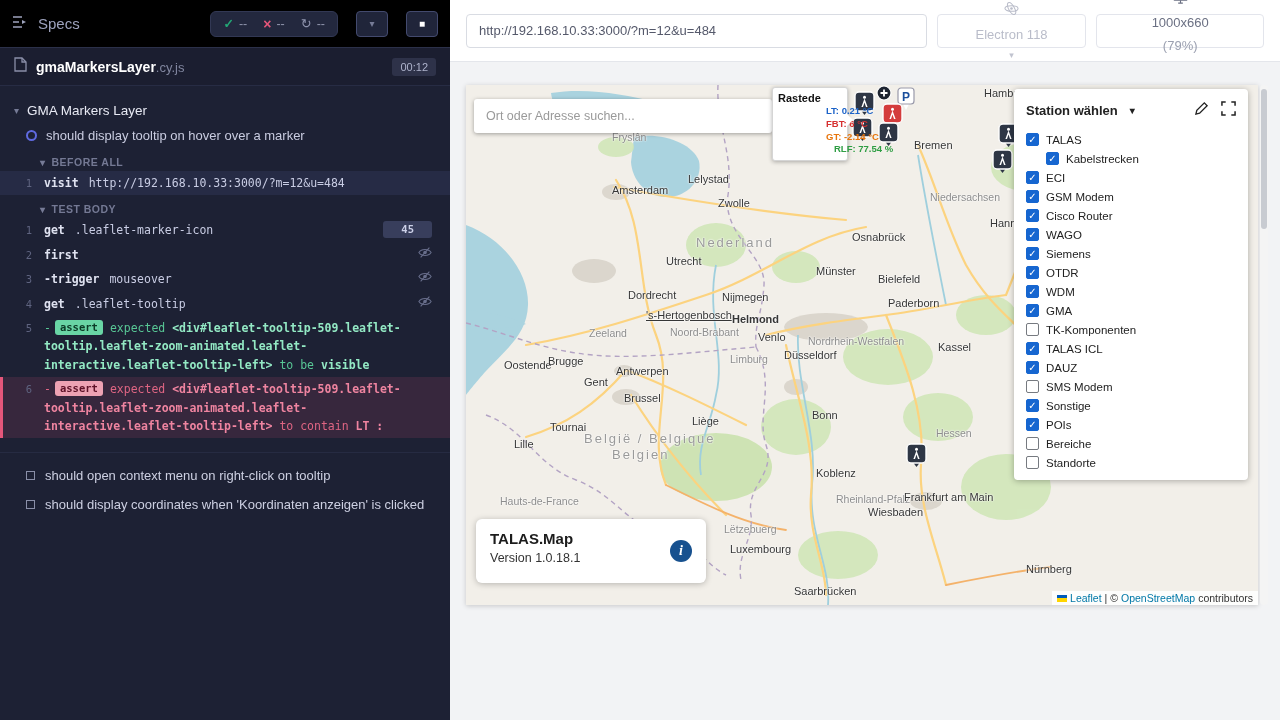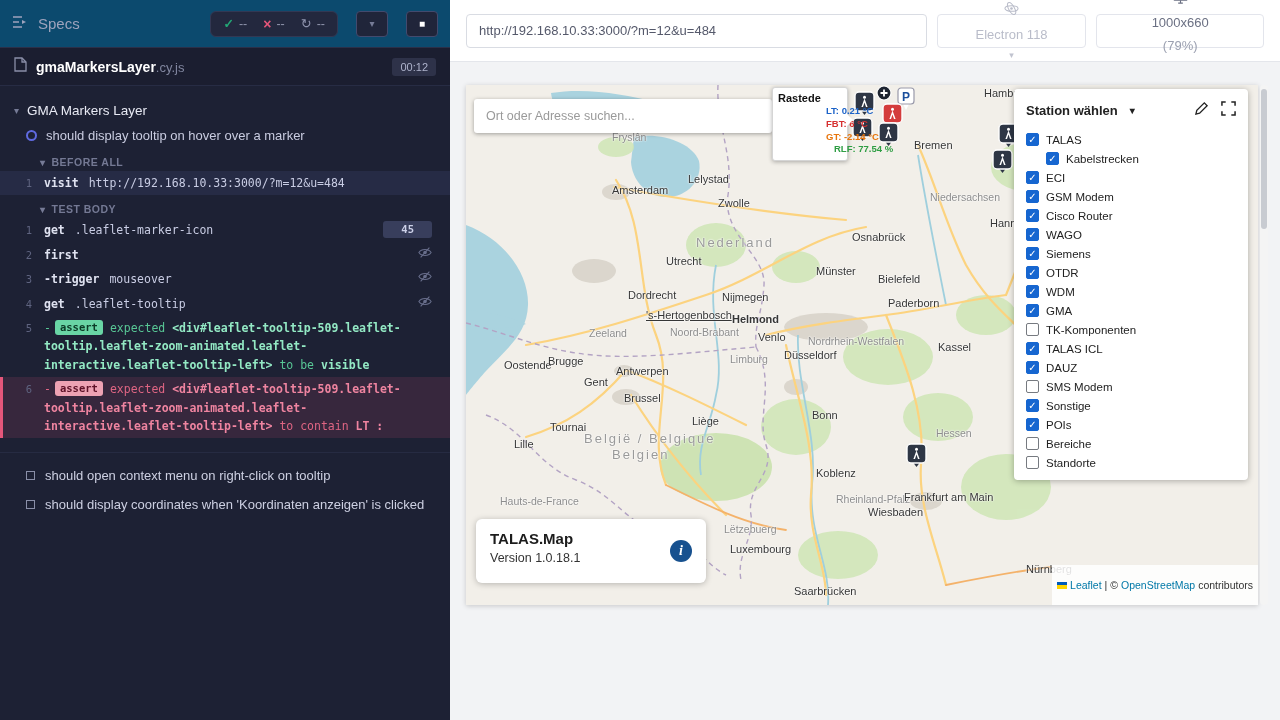--- a/index.html
+++ b/index.html
@@ -1,20 +1,20 @@
 <!DOCTYPE html>
 <html><head>
 <meta charset="utf-8">
 <style>
   * { box-sizing: border-box; margin: 0; padding: 0; }
   html,body { width:1280px; height:720px; overflow:hidden; font-family:"Liberation Sans", sans-serif; background:#f2f3f5; }
 
   
   .reporter { position:absolute; left:0; top:0; width:450px; height:720px; background:#1d2134; color:#d0d2e0; overflow:hidden; }
-  .rep-header { height:48px; background:#0c4a6e; border-bottom:1px solid #2b3049; display:flex; align-items:center; padding:0 12px; gap:10px; }
+  .rep-header { height:48px; background:#000000; border-bottom:1px solid #2b3049; display:flex; align-items:center; padding:0 12px; gap:10px; }
   .specs-btn { display:flex; align-items:center; gap:9px; color:#9ea3bd; font-size:15px; cursor:pointer; }
   .stats-group { margin-left:auto; display:flex; align-items:center; gap:16px; background:#23283e; border:1px solid #323854; border-radius:6px; padding:4px 12px; font-size:12.5px; color:#9095ad; }
   .stat { display:flex; align-items:center; gap:5px; }
   .stat .ic-pass { color:#23a876; font-weight:bold; }
   .stat .ic-fail { color:#e4567a; font-weight:bold; font-size:14px; }
   .stat .ic-pend { color:#8e93ad; font-size:13px; }
   .icon-btn { width:32px; height:26px; border:1px solid #434a6e; border-radius:4px; background:#20253a; color:#dfe2f2; display:flex; align-items:center; justify-content:center; font-size:11px; margin-left:8px; cursor:pointer; }
   .spec-row { height:38px; display:flex; align-items:center; gap:9px; padding:0 14px; background:#1b1e30; border-bottom:1px solid #272c44; }
   .spec-name { font-size:14px; font-weight:bold; color:#ffffff; }
   .spec-ext { font-size:13px; color:#81869f; font-weight:normal; }
@@ -76,21 +76,21 @@
   .sp-icons span { cursor:pointer; }
   .st-row { display:flex; align-items:center; gap:7px; padding:3px 12px; cursor:pointer; }
   .st-row.indent { padding-left:32px; }
   .cb { width:13px; height:13px; border:1px solid #767a80; border-radius:2px; background:#fff; font-size:10px; line-height:11px; text-align:center; color:#fff; flex:0 0 auto; }
   .cb.on { background:#1666d0; border-color:#1666d0; }
   .st-label { font-size:11.5px; color:#222; }
   .version-card { position:absolute; left:10px; top:434px; width:230px; height:64px; background:#fff; border-radius:6px; box-shadow:0 1px 6px rgba(0,0,0,.25); padding:11px 14px; z-index:5; }
   .vc-title { font-size:15px; font-weight:bold; color:#1c1c1c; }
   .vc-version { font-size:12.5px; color:#333; margin-top:4px; }
   .info-icon { position:absolute; right:14px; top:21px; width:22px; height:22px; border-radius:50%; background:#17518f; color:#fff; font-family:"Liberation Serif", serif; font-weight:bold; font-style:italic; font-size:14px; text-align:center; line-height:21px; cursor:pointer; }
-  .attribution { position:absolute; right:0; bottom:0; background:rgba(255,255,255,.85); font-size:10.5px; color:#333; padding:14px 5px; z-index:6; display:flex; align-items:center; gap:3px; }
+  .attribution { position:absolute; right:0; bottom:0; background:rgba(255,255,255,.85); font-size:10.5px; color:#333; padding:1px 5px; z-index:6; display:flex; align-items:center; gap:3px; }
   .attribution a { color:#0078a8; text-decoration:none; }
   .flag { display:inline-block; width:10px; height:7px; }
   .flag .b1 { display:block; width:10px; height:3.5px; background:#005bbb; }
   .flag .b2 { display:block; width:10px; height:3.5px; background:#ffd500; }
   .app-scrollbar { position:absolute; left:810px; top:23px; width:8px; height:520px; background:#f4f4f4; border-radius:4px; }
   .app-scrollbar .thumb { position:absolute; left:1px; top:4px; width:6px; height:140px; background:#c8cbd1; border-radius:3px; }
 </style>
 </head>
 <body>
 

